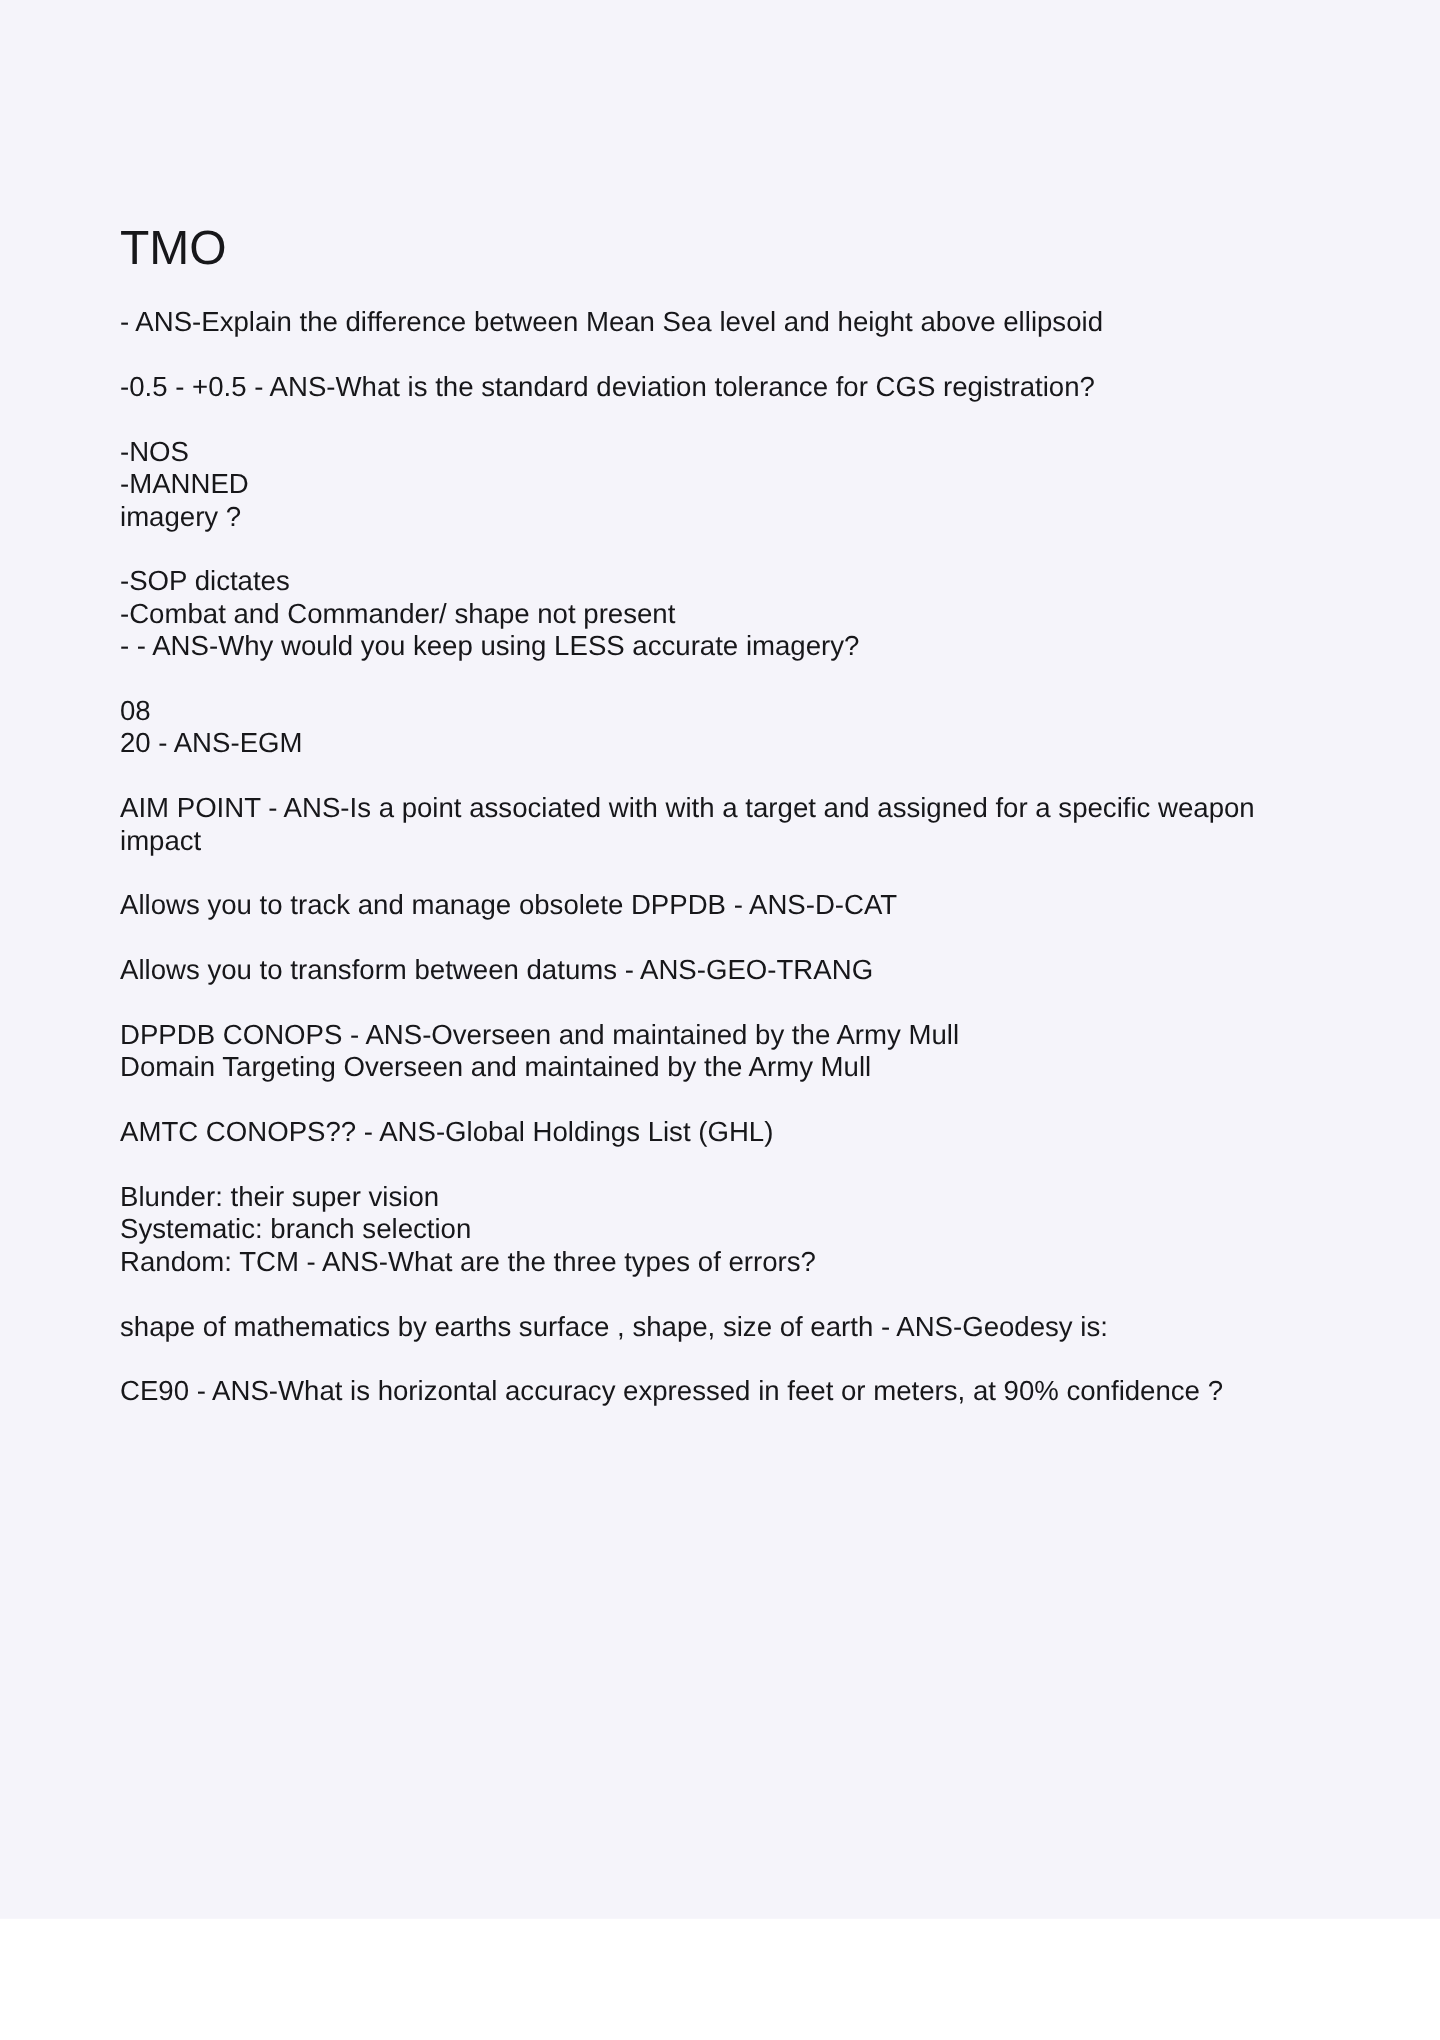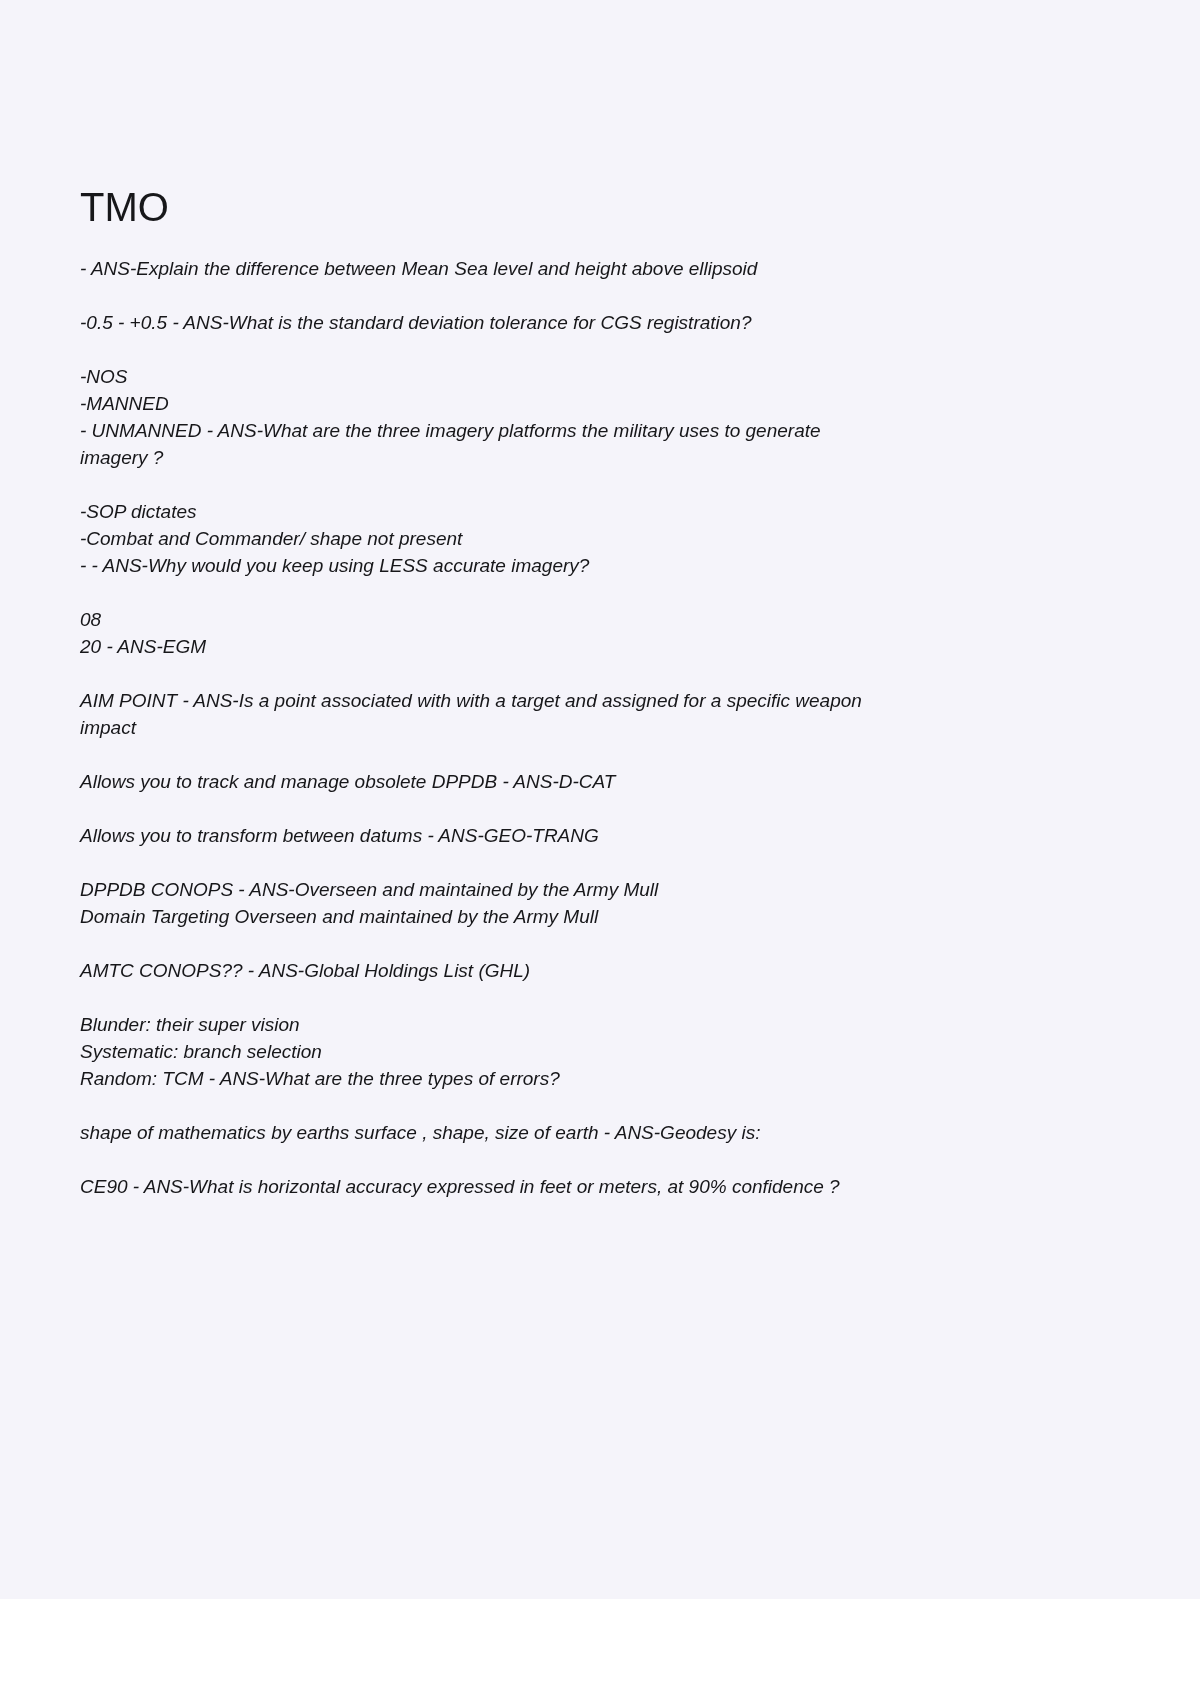--- a/index.html
+++ b/index.html
@@ -16,35 +16,34 @@
     overflow:hidden;
     background:var(--bg);
     font-family:"Liberation Sans", sans-serif;
     color:var(--text);
   }
   .doc{
     position:absolute;
     top:0;left:0;
     width:1200px;height:1599px;
     background:var(--bg);
-    padding:0 80px;
+    padding:0 100px;
   }
   .doc-title{
     margin:0;
     padding-top:185px;
     font-size:40px;
     line-height:44px;
     font-weight:400;
     color:var(--text);
   }
   .doc-content{
     margin-top:26px;
-    font-size:19px;
+    font-size:23px;
     line-height:27px;
-    font-style:italic;
   }
   .para{
     margin:0 0 27px 0;
   }
   .line{
     white-space:pre-wrap;
     min-height:27px;
   }
   .next-page{
     position:absolute;
@@ -61,21 +60,20 @@
   <div class="doc-content" id="doc-content">
       <div class="para">
         <div class="line">- ANS-Explain the difference between Mean Sea level and height above ellipsoid</div>
       </div>
       <div class="para">
         <div class="line">-0.5 - +0.5 - ANS-What is the standard deviation tolerance for CGS registration?</div>
       </div>
       <div class="para">
         <div class="line">-NOS</div>
         <div class="line">-MANNED</div>
-        <div class="line">- UNMANNED - ANS-What are the three imagery platforms the military uses to generate</div>
         <div class="line">imagery ?</div>
       </div>
       <div class="para">
         <div class="line">-SOP dictates</div>
         <div class="line">-Combat and Commander/ shape not present</div>
         <div class="line">- - ANS-Why would you keep using LESS accurate imagery?</div>
       </div>
       <div class="para">
         <div class="line">08</div>
         <div class="line">20 - ANS-EGM</div>

